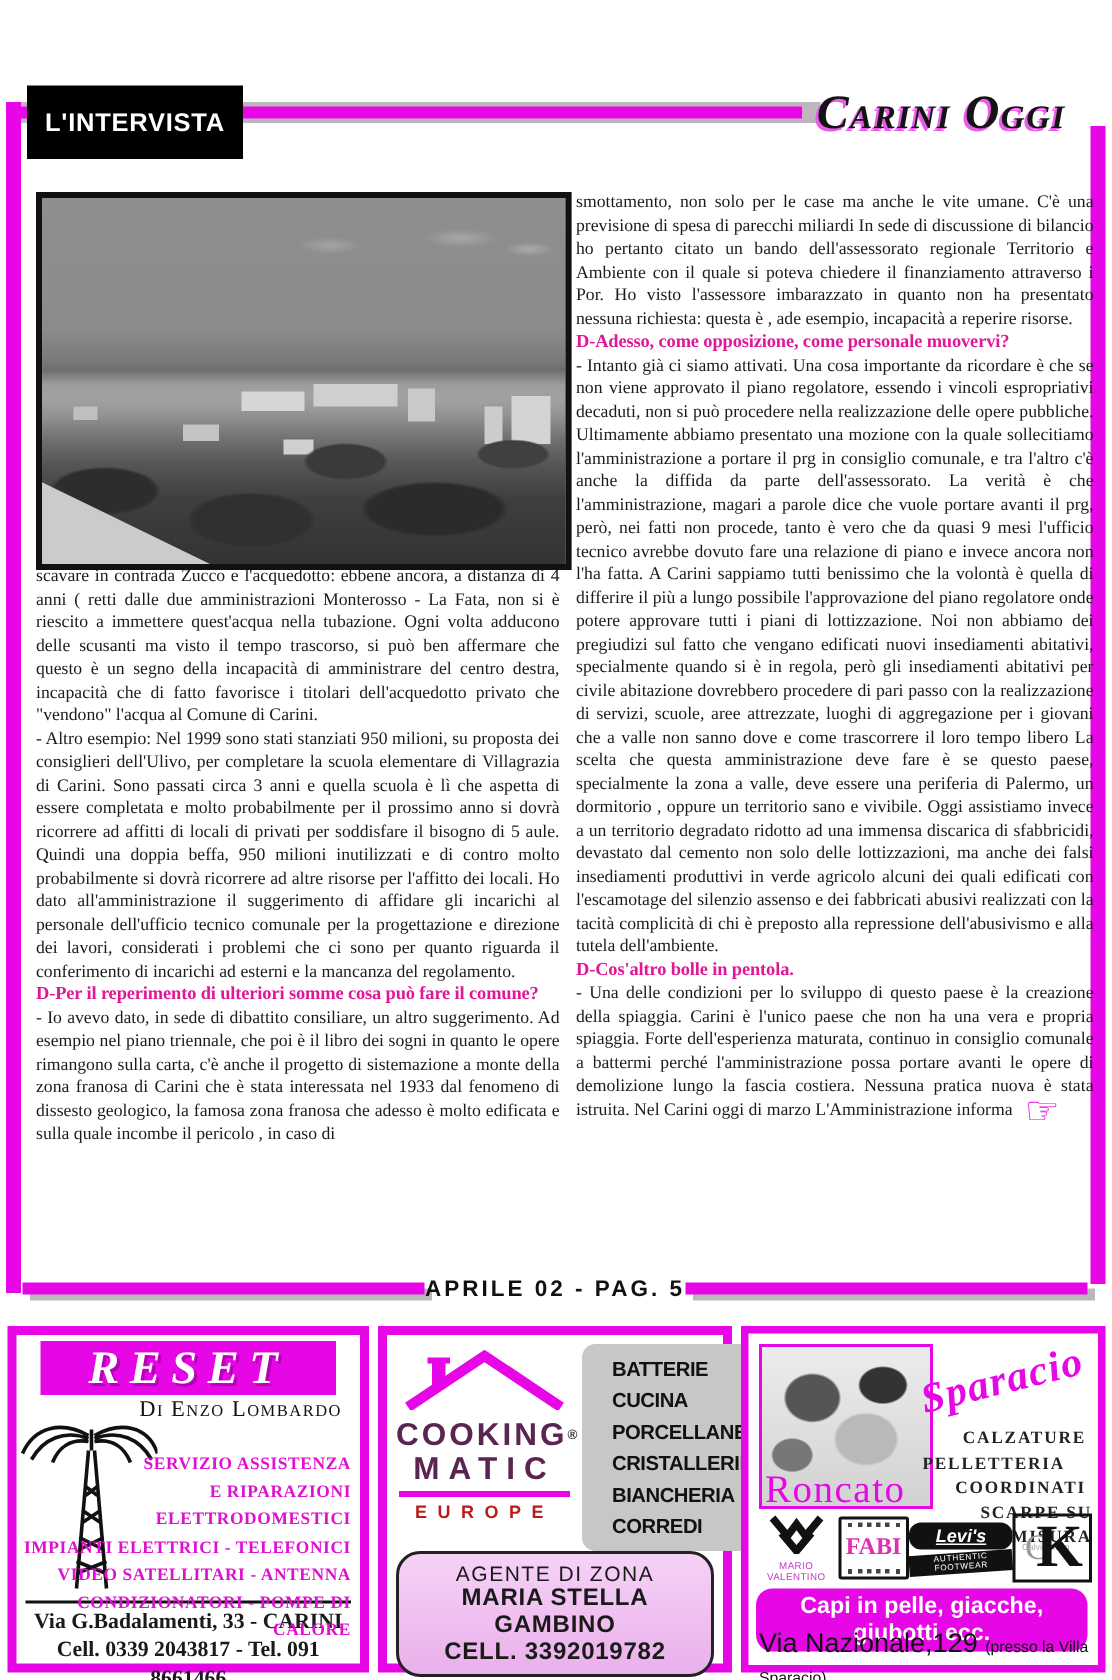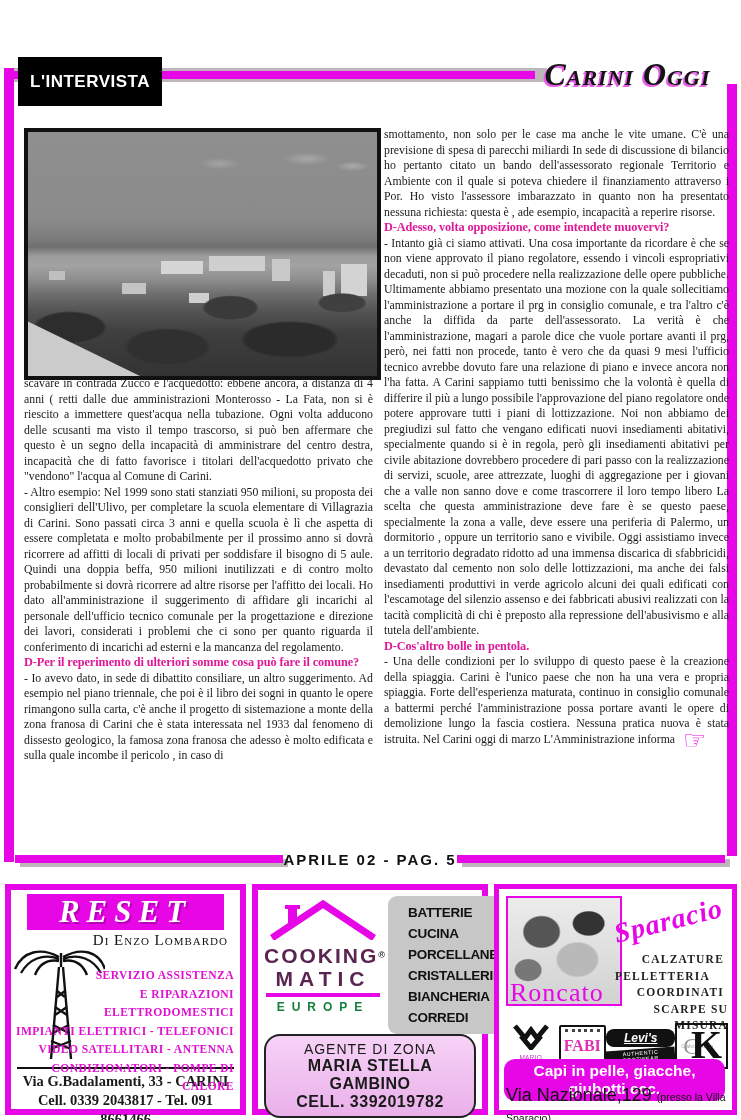--- a/index.html
+++ b/index.html
@@ -79,21 +79,21 @@
 
   
   #ad-cooking{left:252px;width:236px;border:6px solid #e606e6;padding:6px 6px 8px;
               display:flex;flex-direction:column;}
   #cook-top{display:flex;gap:6px;}
   #cook-logo{width:118px;text-align:center;}
   #cook-logo .brand{font-family:"Liberation Sans",sans-serif;font-weight:bold;color:#5a2550;
                     font-size:21px;letter-spacing:2px;line-height:23px;}
   #cook-logo .brand2{letter-spacing:6px;}
   #cook-rule{height:4px;background:#e606e6;margin:3px 2px;}
-  #cook-europe{color:#15803d;font-family:"Liberation Sans",sans-serif;font-weight:bold;
+  #cook-europe{color:#b91c1c;font-family:"Liberation Sans",sans-serif;font-weight:bold;
                font-size:12px;letter-spacing:7px;}
   #cook-reg{font-size:9px;color:#333;vertical-align:top;}
   #cook-products{flex:1;background:#c7c7c7;border-radius:9px;padding:6px 20px;
                  font-family:"Liberation Sans",sans-serif;font-weight:bold;font-size:13.5px;
                  line-height:21px;color:#111;letter-spacing:-.3px;height:fit-content;}
   #cook-agent{margin-top:auto;border:2px solid #222;border-radius:16px;
               background:linear-gradient(180deg,#f6d2f6,#eab0ea);text-align:center;
               padding:5px 4px;font-family:"Liberation Sans",sans-serif;}
   #cook-agent .a1{font-size:14px;letter-spacing:1px;}
   #cook-agent .a2,#cook-agent .a3{font-weight:bold;font-size:16px;letter-spacing:.5px;}
@@ -108,21 +108,21 @@
       radial-gradient(ellipse 22px 18px at 18% 68%,#777 58%,rgba(119,119,119,0) 64%),
       linear-gradient(180deg,#ececec,#d2d2d2);}
   #spa-roncato{position:absolute;left:2px;bottom:-4px;color:#e606e6;
                font-family:"Liberation Serif",serif;font-size:26px;letter-spacing:1px;}
   #spa-name{position:absolute;right:8px;top:16px;transform:rotate(-14deg);color:#e606e6;
             font-family:"Liberation Serif",serif;font-weight:bold;font-style:italic;
             font-size:28px;letter-spacing:1px;}
   #spa-cats{position:absolute;right:8px;top:62px;width:118px;text-align:right;
             font-family:"Liberation Serif",serif;font-weight:bold;font-size:11.5px;
             line-height:16.5px;letter-spacing:1.2px;color:#222;}
-  #spa-brands{position:absolute;left:4px;top:132px;width:225px;height:50px;display:flex;
+  #spa-brands{position:absolute;left:4px;top:118px;width:225px;height:50px;display:flex;
               align-items:center;justify-content:flex-start;}
   .brand-cell{text-align:center;}
   #mv-label{font-size:6.5px;font-family:"Liberation Sans",sans-serif;color:#c53ac5;
             letter-spacing:.3px;}
   #fabi-box{width:50px;height:38px;border:2px solid #111;border-radius:2px;display:flex;
             align-items:center;justify-content:center;position:relative;}
   #fabi-box::before,#fabi-box::after{content:"";position:absolute;left:4px;right:4px;height:0;
             border-top:3px dotted #444;}
   #fabi-box::before{top:2px;} #fabi-box::after{bottom:2px;}
   #fabi-box span{color:#e030b0;font-family:"Liberation Serif",serif;font-weight:bold;
@@ -180,21 +180,21 @@
 
   <div class="col" id="col-left">
     <p>scavare in contrada Zucco  e l'acquedotto: ebbene ancora, a distanza di 4 anni ( retti dalle due amministrazioni Monterosso - La Fata, non si è riescito a immettere quest'acqua nella tubazione. Ogni volta adducono delle scusanti ma visto il tempo trascorso, si può ben affermare che  questo è un segno della incapacità di amministrare del centro destra, incapacità che di fatto favorisce i titolari dell'acquedotto privato che "vendono" l'acqua al Comune di  Carini.</p>
     <p>- Altro esempio: Nel 1999 sono stati stanziati  950 milioni, su proposta dei consiglieri dell'Ulivo,  per completare la scuola elementare di  Villagrazia di Carini. Sono passati circa 3 anni e quella scuola è lì che aspetta di essere completata e molto probabilmente per il prossimo anno si dovrà ricorrere ad affitti di locali di privati per soddisfare il bisogno di 5 aule. Quindi una doppia beffa, 950 milioni inutilizzati e di contro molto probabilmente si dovrà ricorrere ad altre risorse per l'affitto dei locali. Ho dato all'amministrazione il suggerimento di affidare gli incarichi al personale dell'ufficio tecnico comunale per la progettazione e direzione dei lavori, considerati i problemi che ci sono per quanto riguarda il conferimento di incarichi ad esterni e la mancanza del regolamento.</p>
     <p class="q">D-Per il reperimento di ulteriori somme cosa può fare il comune?</p>
     <p>- Io avevo dato, in sede di dibattito consiliare, un altro suggerimento. Ad esempio nel piano triennale, che poi è il libro dei sogni in quanto le opere rimangono sulla carta, c'è anche il progetto di sistemazione a monte della zona franosa di Carini che è stata interessata nel 1933 dal fenomeno di dissesto geologico, la famosa zona franosa  che adesso  è molto edificata e sulla quale incombe il pericolo , in caso di</p>
   </div>
 
   <div class="col" id="col-right">
     <p>smottamento, non solo per le case ma anche le vite umane. C'è una previsione di spesa di parecchi miliardi   In sede di discussione di bilancio ho pertanto citato un bando dell'assessorato regionale Territorio e Ambiente con il quale si poteva chiedere il finanziamento attraverso i Por. Ho visto l'assessore imbarazzato in quanto non ha presentato nessuna richiesta:  questa è , ade esempio, incapacità a reperire risorse.</p>
-    <p class="q">D-Adesso, volta opposizione, come intendete muovervi?</p>
+    <p class="q">D-Adesso, come opposizione, come personale muovervi?</p>
     <p>- Intanto già ci siamo attivati.  Una cosa importante da ricordare è che se non viene approvato   il piano regolatore, essendo i vincoli espropriativi decaduti, non si può procedere nella realizzazione delle opere pubbliche. Ultimamente abbiamo presentato una mozione con la quale sollecitiamo l'amministrazione a portare il prg in consiglio comunale, e tra l'altro c'è anche la diffida da parte dell'assessorato. La verità è che l'amministrazione, magari a parole dice che vuole portare avanti il prg, però, nei fatti non procede, tanto è vero che da quasi 9 mesi l'ufficio tecnico avrebbe dovuto fare una relazione di piano e invece ancora non l'ha fatta.  A Carini sappiamo tutti benissimo che la volontà è quella di differire il più a lungo possibile l'approvazione del piano regolatore  onde potere approvare tutti i piani di lottizzazione.  Noi non abbiamo dei pregiudizi sul fatto che vengano edificati nuovi insediamenti abitativi, specialmente quando si è in regola, però  gli insediamenti abitativi per civile abitazione dovrebbero procedere di pari passo con la realizzazione  di servizi, scuole, aree attrezzate, luoghi di aggregazione per i giovani che a valle non sanno dove e come trascorrere il loro tempo libero La scelta che questa amministrazione deve fare è  se questo paese, specialmente la zona a valle, deve essere una periferia di Palermo, un dormitorio , oppure un territorio sano e vivibile. Oggi assistiamo invece a un territorio degradato ridotto ad una immensa discarica di sfabbricidi, devastato dal cemento non solo delle lottizzazioni, ma anche dei falsi insediamenti produttivi in verde agricolo alcuni dei quali edificati con l'escamotage del silenzio assenso e dei fabbricati abusivi realizzati con la tacità complicità di chi è preposto alla repressione dell'abusivismo e alla tutela dell'ambiente.</p>
     <p class="q">D-Cos'altro bolle in pentola.</p>
     <p><span>- Una delle condizioni per lo sviluppo di questo paese è la creazione della spiaggia. Carini è l'unico paese che non ha una vera e propria spiaggia. Forte dell'esperienza maturata, continuo in consiglio comunale a battermi perché l'amministrazione possa portare avanti le opere di demolizione lungo la fascia costiera. Nessuna pratica nuova è stata istruita. Nel Carini oggi di marzo L'Amministrazione informa</span><span class="hand">☞</span></p>
   </div>
 
   <div id="footer">
     <div class="foot-seg"></div>
     <span>APRILE 02 - PAG. 5</span>
     <div class="foot-seg"></div>
   </div>

